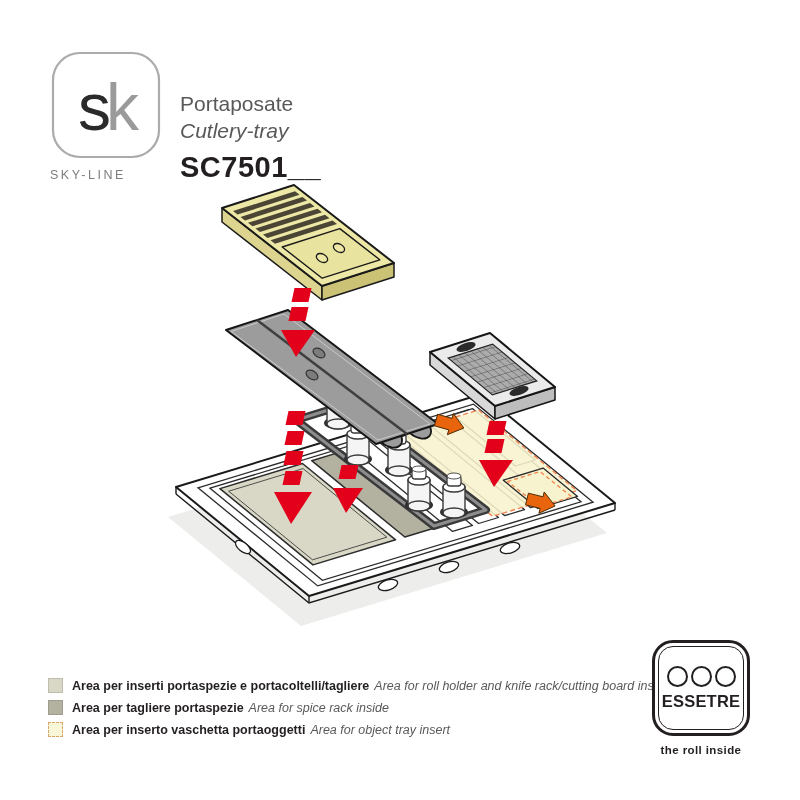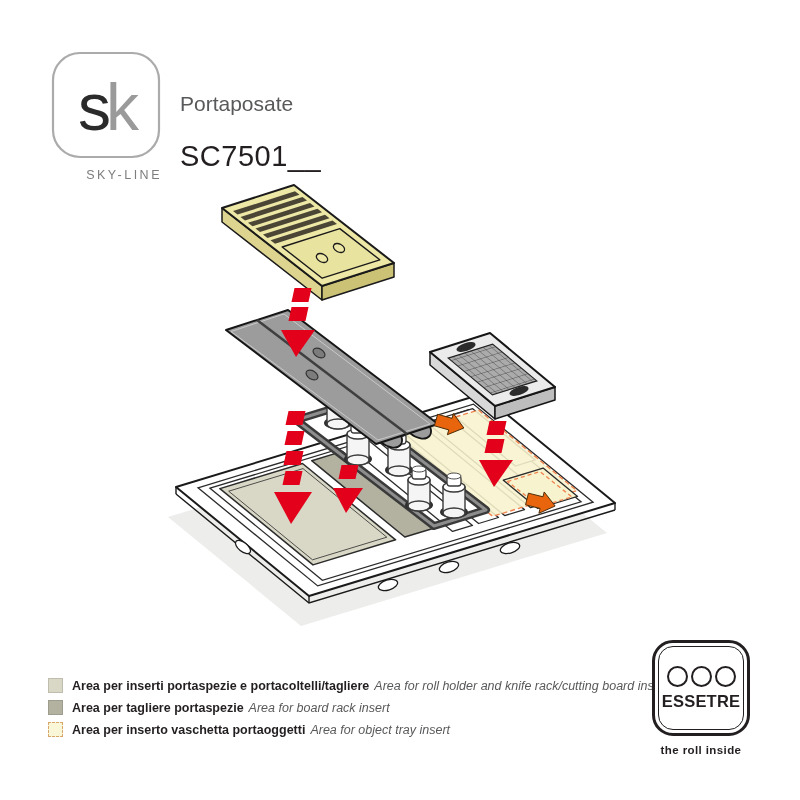--- a/index.html
+++ b/index.html
@@ -8,27 +8,27 @@
 
   
   .sk-logo { position:absolute; left:50px; top:50px; width:112px; }
   .sk-frame { position:relative; width:112px; height:110px; }
   .sk-frame svg { position:absolute; left:0; top:0; }
   .sk-letters { position:absolute; left:0; top:14px; width:112px; height:86px;
     display:flex; align-items:center; justify-content:center;
     font-size:66px; letter-spacing:-5px; font-weight:400; }
   .sk-s { color:#2b2b2b; }
   .sk-k { color:#9a9a9a; }
-  .sk-sub { width:112px; text-align:right; margin-top:8px; font-size:12.5px;
+  .sk-sub { width:112px; text-align:left; margin-top:8px; font-size:12.5px;
     letter-spacing:2.5px; color:#7d7d7d; }
 
   .prod { position:absolute; left:180px; top:64px; }
   .prod-it { font-size:21px; color:#58595b;margin-top:28px; }
   .prod-en { font-size:21px; color:#58595b; font-style:italic; margin-top:3px; }
-  .prod-code { font-size:29px; color:#231f20; font-weight:normal; margin-top:24px; letter-spacing:0.5px; }
+  .prod-code { font-size:29px; color:#231f20; font-weight:bold; margin-top:8px; letter-spacing:0.5px; }
 
   
   #diagram { position:absolute; left:0; top:0; }
 
   
   .legend { position:absolute; left:48px; top:678px; width:580px; }
   .legend-row { display:flex; align-items:center; margin-bottom:7px; }
   .swatch { width:15px; height:15px; margin-right:9px; flex:0 0 15px; }
   .swatch-1 { background:#D9D8C7; border:1px solid rgba(0,0,0,0.12); }
   .swatch-2 { background:#B3B2A1; border:1px solid rgba(0,0,0,0.12); }
@@ -59,20 +59,21 @@
       <div class="sk-letters">
           <span class="sk-s">s</span>
           <span class="sk-k">k</span>
         </div>
     </div>
     <div class="sk-sub">SKY-LINE</div>
   </div>
 
   <div class="prod">
     <div class="prod-it">Portaposate</div>
+    <div class="prod-en">Cutlery-tray</div>
     <div class="prod-code">SC7501__</div>
   </div>
 
   <svg id="diagram" width="800" height="800" viewBox="0 0 800 800">
     <defs>
       <pattern id="mesh" width="7" height="7" patternUnits="userSpaceOnUse" patternTransform="matrix(0.86,-0.27,0.93,0.77,430,352)">
         <path d="M0 0H7M0 0V7" stroke="#3d3d3d" stroke-width="0.9" fill="none"></path>
       </pattern>
       <g id="jar">
         <ellipse cx="0" cy="9" rx="14" ry="6.5" fill="#2f2f2f"></ellipse>
@@ -198,21 +199,21 @@
 
   <div class="legend">
     <div class="legend-row">
       <span class="swatch swatch-1"></span>
       <span class="leg-it">Area per inserti portaspezie e portacoltelli/tagliere</span>
       <span class="leg-en">Area for roll holder and knife rack/cutting board inserts</span>
     </div>
     <div class="legend-row">
       <span class="swatch swatch-2"></span>
       <span class="leg-it">Area per tagliere portaspezie</span>
-      <span class="leg-en">Area for board rack insert</span>
+      <span class="leg-en">Area for spice rack inside</span>
     </div>
     <div class="legend-row">
       <span class="swatch swatch-3"></span>
       <span class="leg-it">Area per inserto vaschetta portaoggetti</span>
       <span class="leg-en">Area for object tray insert</span>
     </div>
   </div>
 
   <div class="essetre">
     <div class="es-box">

